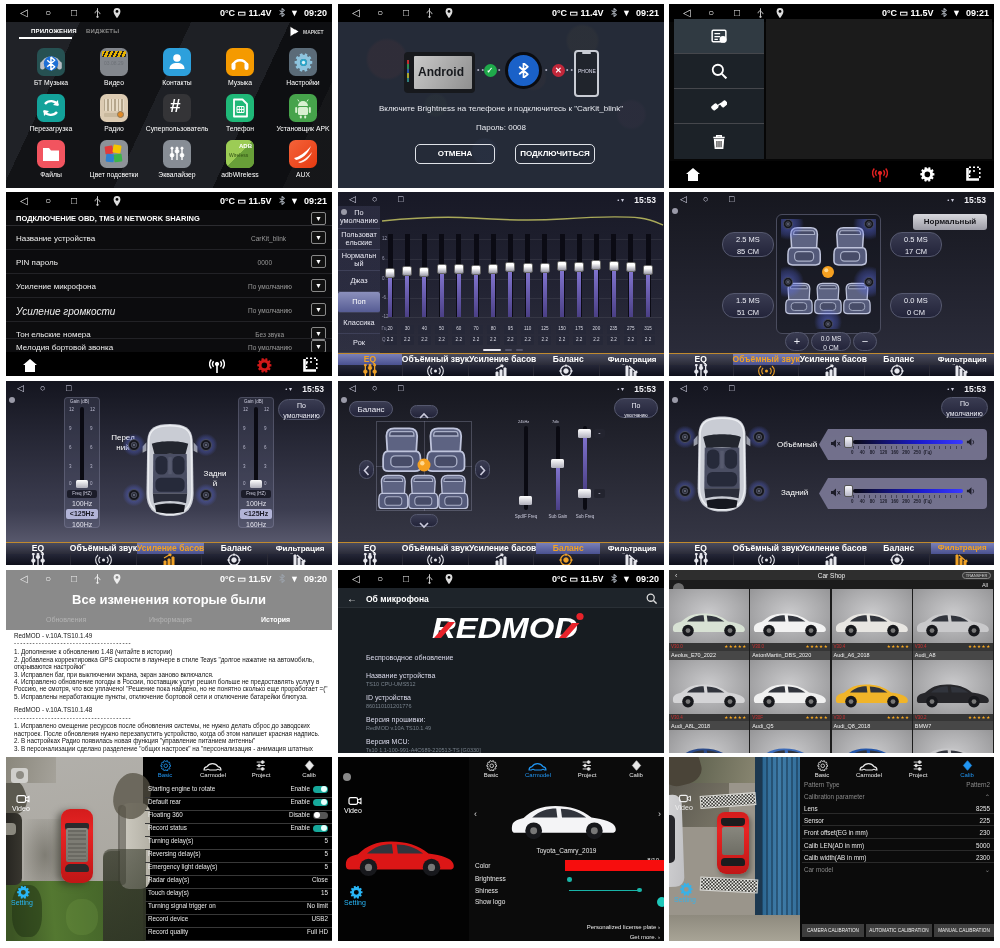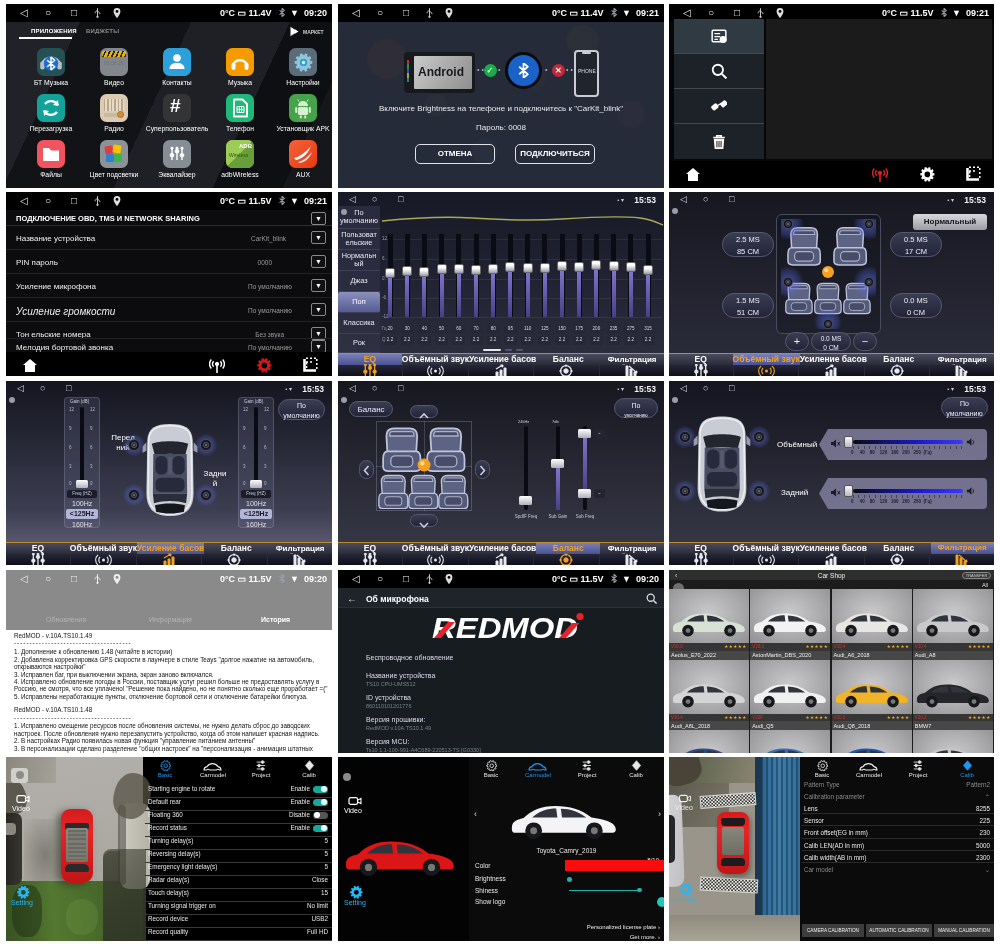--- a/index.html
+++ b/index.html
@@ -1091,20 +1091,21 @@
         <circle cx="4" cy="9.8" r="1.3" fill="#eee"></circle>
       </svg>
     <svg class="abs" style="left:107px;top:4px" width="8" height="10" viewBox="0 0 8 10">
         <path d="M4 0 A3.4 3.4 0 0 1 7.4 3.4 C7.4 6 4 10 4 10 C4 10 0.6 6 0.6 3.4 A3.4 3.4 0 0 1 4 0 Z" fill="#eee"></path>
         <circle cx="4" cy="3.4" r="1.4" fill="#8a8a8a"></circle>
       </svg>
     <span class="rt">0°C ▭ 11.5V&nbsp;&nbsp; <svg width="6" height="9" viewBox="0 0 10 14" style="vertical-align:-1px">
           <path d="M5 0 L5 14 M5 0 L9 3.5 L1 10.5 M5 14 L9 10.5 L1 3.5" stroke="#9aa0a8" stroke-width="1.8" fill="none"></path>
         </svg>&nbsp; ▼&nbsp; 09:20</span>
   </div>
+  <div class="t" style="left:0;top:22px;width:326px;text-align:center;font-size:13px;font-weight:bold;color:#fff;">Все изменения которые были</div>
   <span class="t" style="left:40px;top:46px;font-size:7px;color:#b4b4b4;">Обновления</span>
   <span class="t" style="left:143px;top:46px;font-size:7px;color:#b4b4b4;">Информация</span>
   <span class="t" style="left:255px;top:46px;font-size:7px;font-weight:bold;color:#fff;">История</span>
   <div class="abs" style="left:8px;top:62px;width:319px;font-size:6.3px;color:#111;line-height:7.4px;">
     <div>RedMOD - v.10A.TS10.1.49</div>
     <div style="letter-spacing:1px;">--------------------------------------</div>
     <div style="height:1.5px"></div>
     <div>1. Дополнение к обновлению 1.48 (читайте в истории)</div>
     <div>2. Добавлена корректировка GPS скорости в лаунчере в стиле Teays "долгое нажатие на автомобиль, открываются настройки"</div>
     <div>3. Исправлен баг, при выключении экрана, экран заново включался.</div>

